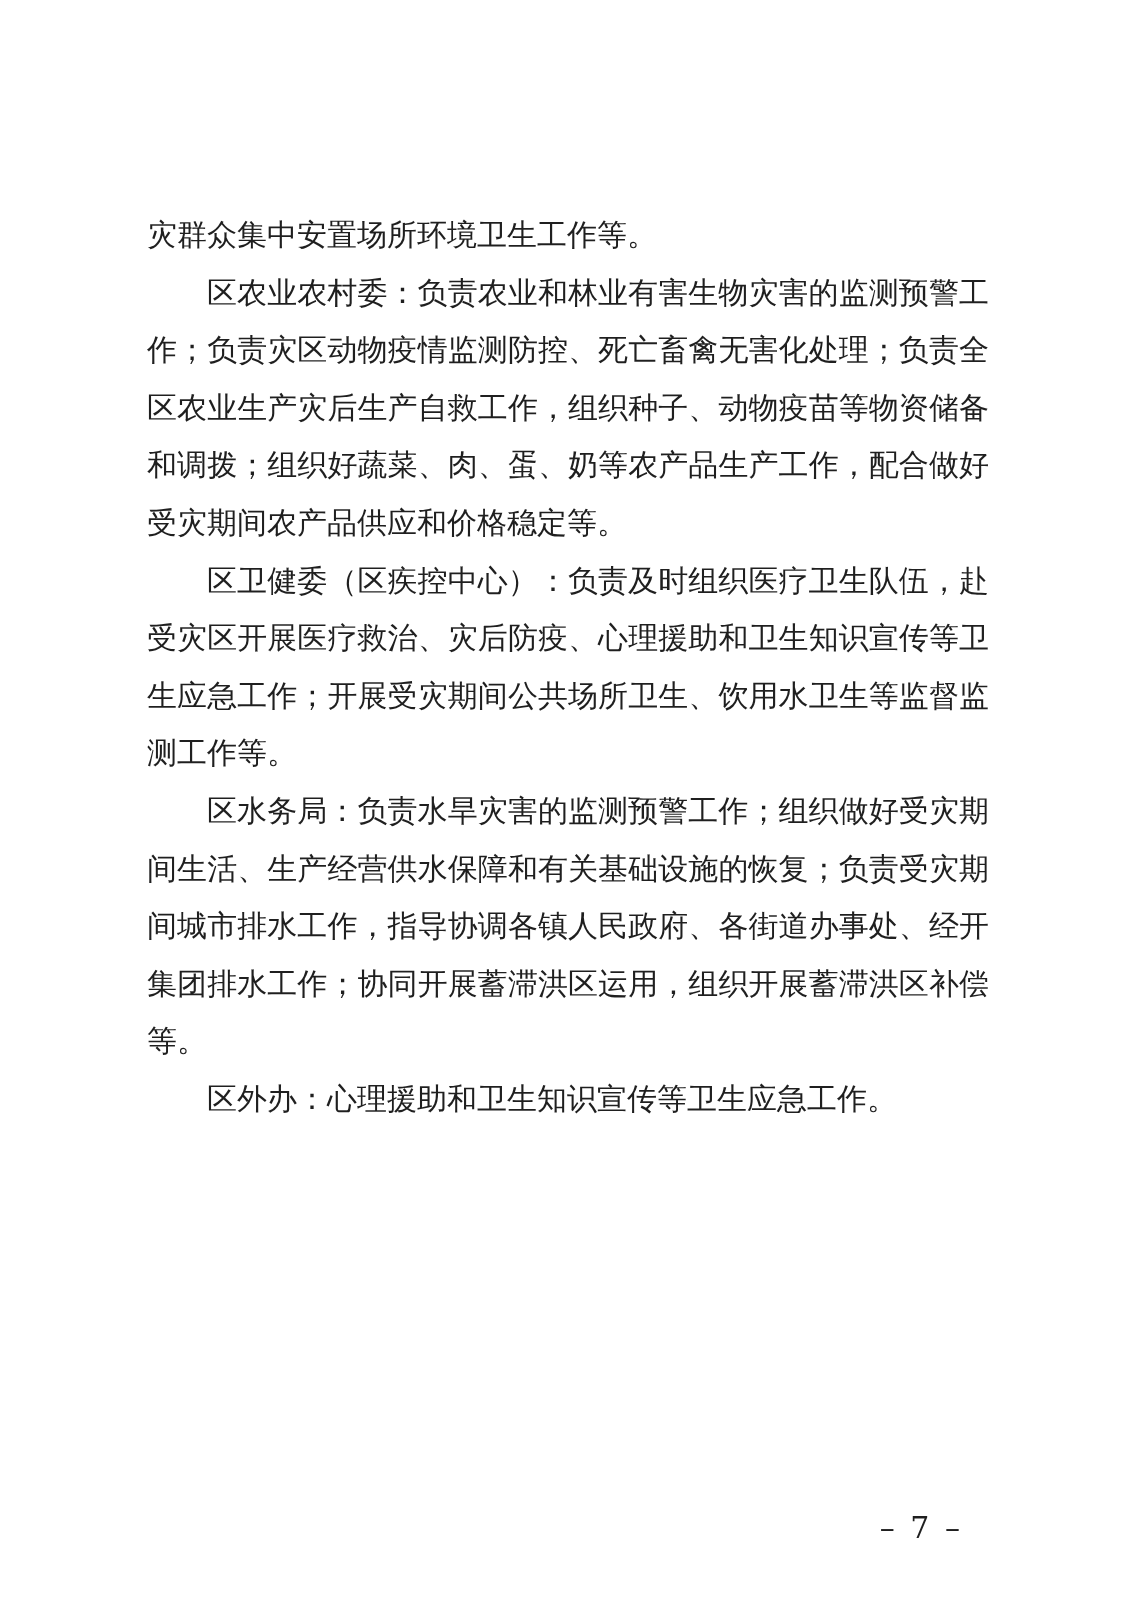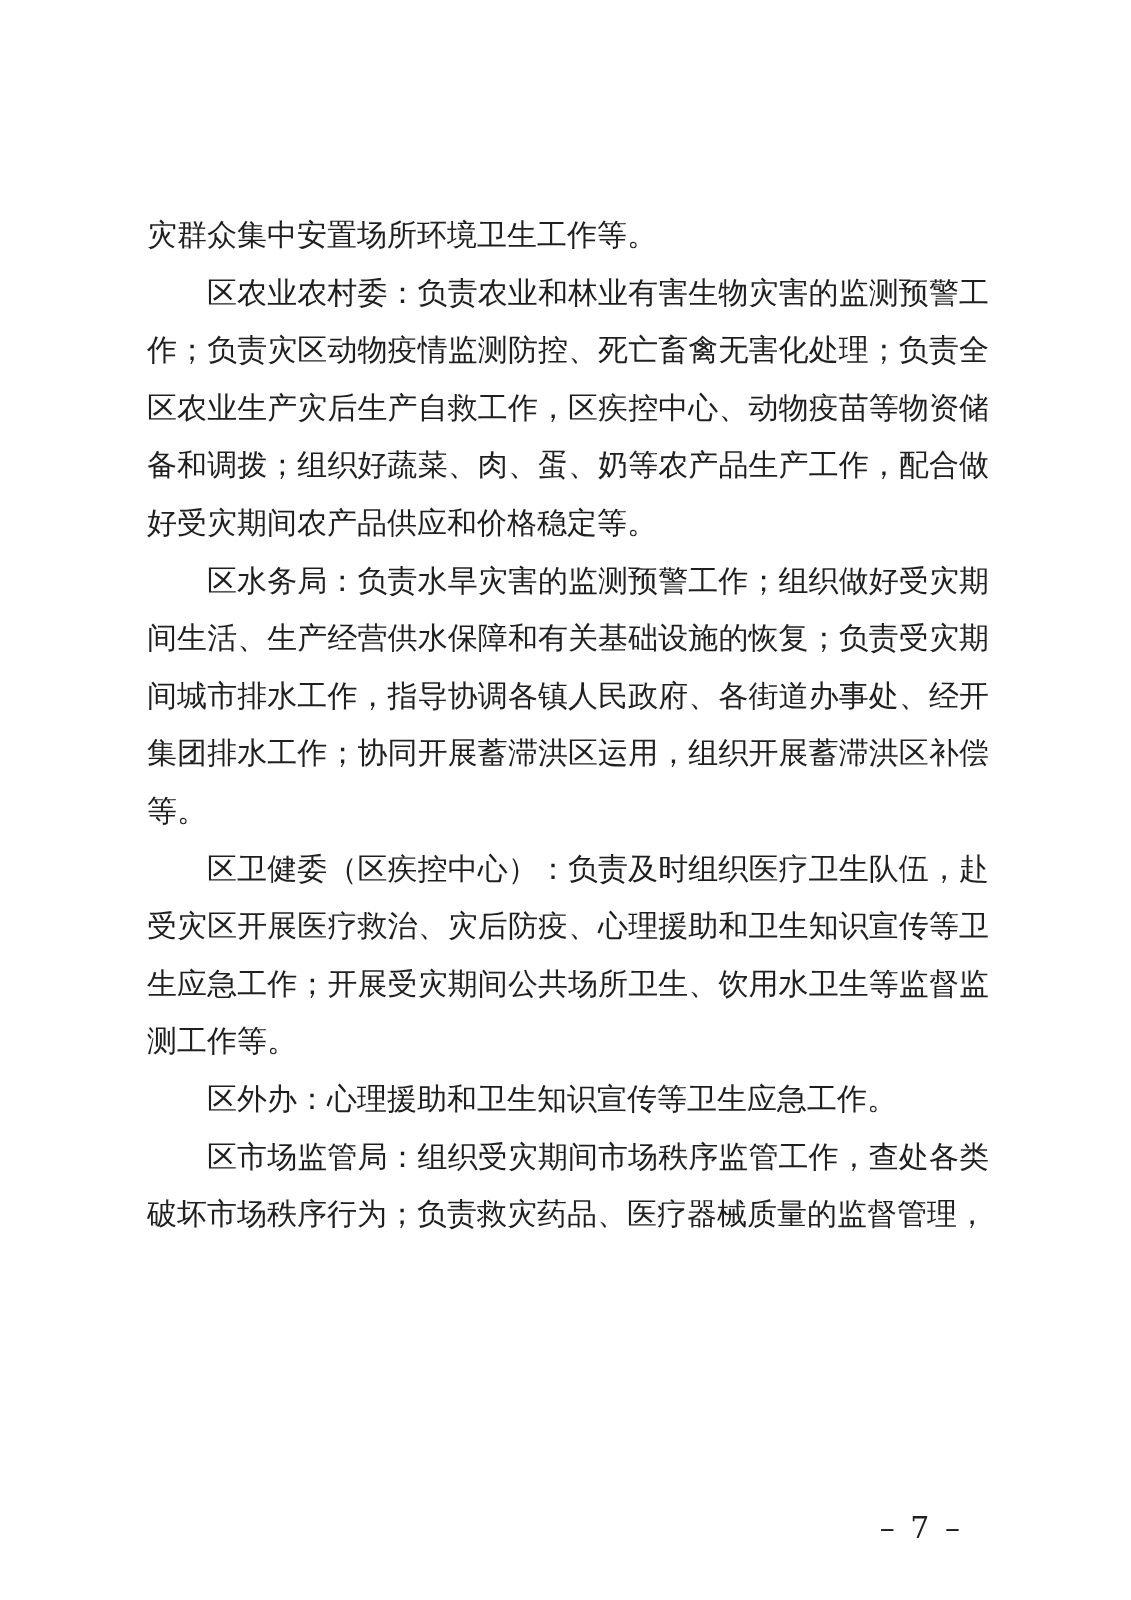--- a/index.html
+++ b/index.html
@@ -52,24 +52,23 @@
     white-space: pre;
   }
 </style>
 </head>
 <body>
 
 <div class="page">
 
   <main class="doc-body">
     <p class="para continuation">灾群众集中安置场所环境卫生工作等。</p>
-    <p class="para">区农业农村委：负责农业和林业有害生物灾害的监测预警工作；负责灾区动物疫情监测防控、死亡畜禽无害化处理；负责全区农业生产灾后生产自救工作，区疾控中心、动物疫苗等物资储备和调拨；组织好蔬菜、肉、蛋、奶等农产品生产工作，配合做好受灾期间农产品供应和价格稳定等。</p>
+    <p class="para">区农业农村委：负责农业和林业有害生物灾害的监测预警工作；负责灾区动物疫情监测防控、死亡畜禽无害化处理；负责全区农业生产灾后生产自救工作，组织种子、动物疫苗等物资储备和调拨；组织好蔬菜、肉、蛋、奶等农产品生产工作，配合做好受灾期间农产品供应和价格稳定等。</p>
+    <p class="para">区卫健委（区疾控中心）：负责及时组织医疗卫生队伍，赴受灾区开展医疗救治、灾后防疫、心理援助和卫生知识宣传等卫生应急工作；开展受灾期间公共场所卫生、饮用水卫生等监督监测工作等。</p>
     <p class="para">区水务局：负责水旱灾害的监测预警工作；组织做好受灾期间生活、生产经营供水保障和有关基础设施的恢复；负责受灾期间城市排水工作，指导协调各镇人民政府、各街道办事处、经开集团排水工作；协同开展蓄滞洪区运用，组织开展蓄滞洪区补偿等。</p>
-    <p class="para">区卫健委（区疾控中心）：负责及时组织医疗卫生队伍，赴受灾区开展医疗救治、灾后防疫、心理援助和卫生知识宣传等卫生应急工作；开展受灾期间公共场所卫生、饮用水卫生等监督监测工作等。</p>
     <p class="para">区外办：心理援助和卫生知识宣传等卫生应急工作。</p>
-    <p class="para">区市场监管局：组织受灾期间市场秩序监管工作，查处各类破坏市场秩序行为；负责救灾药品、医疗器械质量的监督管理，</p>
   </main>
 
   <footer class="page-footer">
     <span class="page-number">– 7 –</span>
   </footer>
 
 </div>
 
 </body></html>

